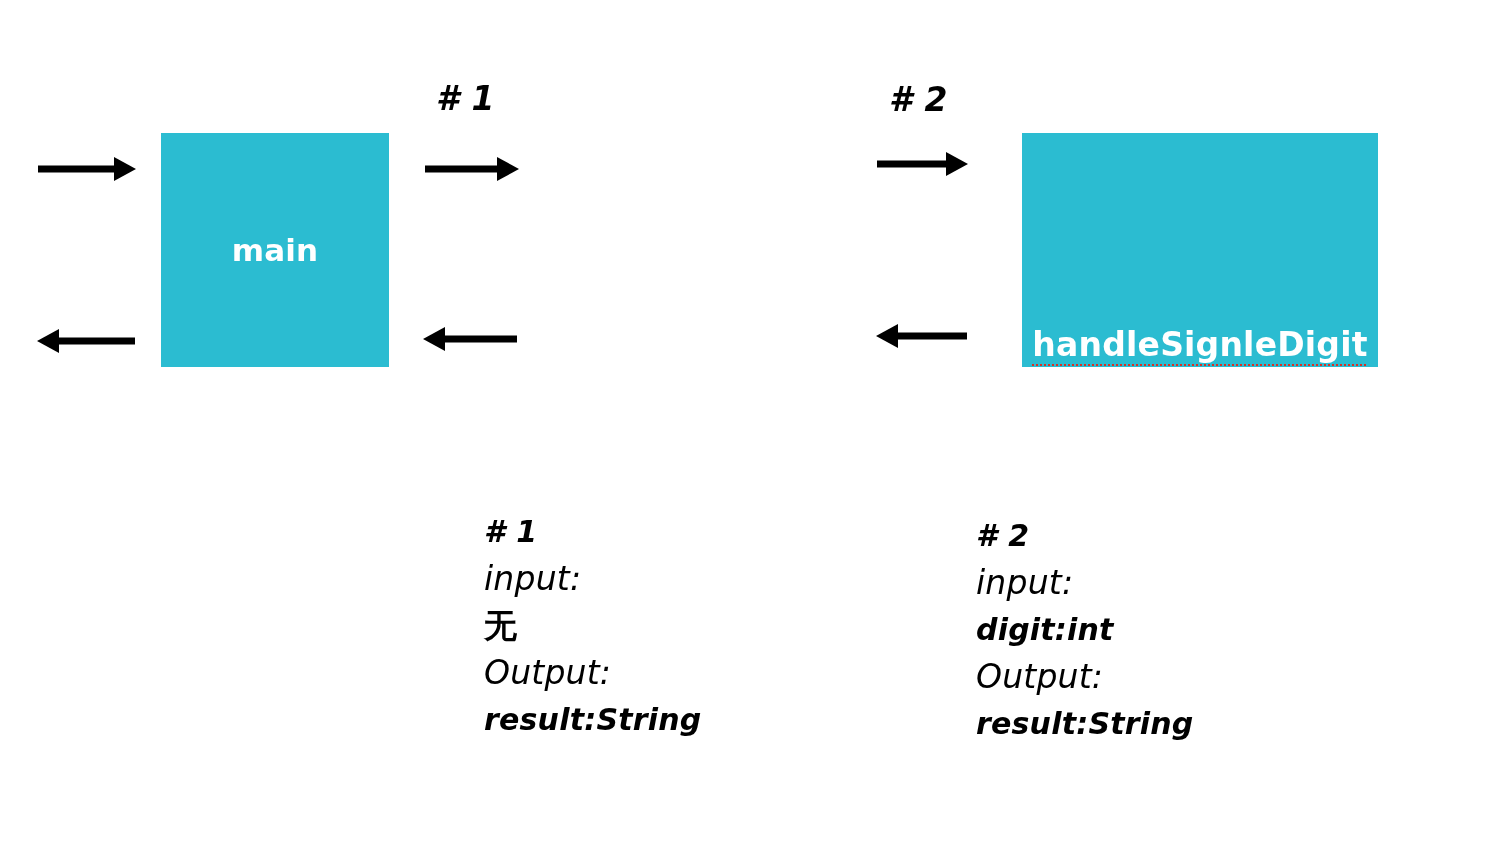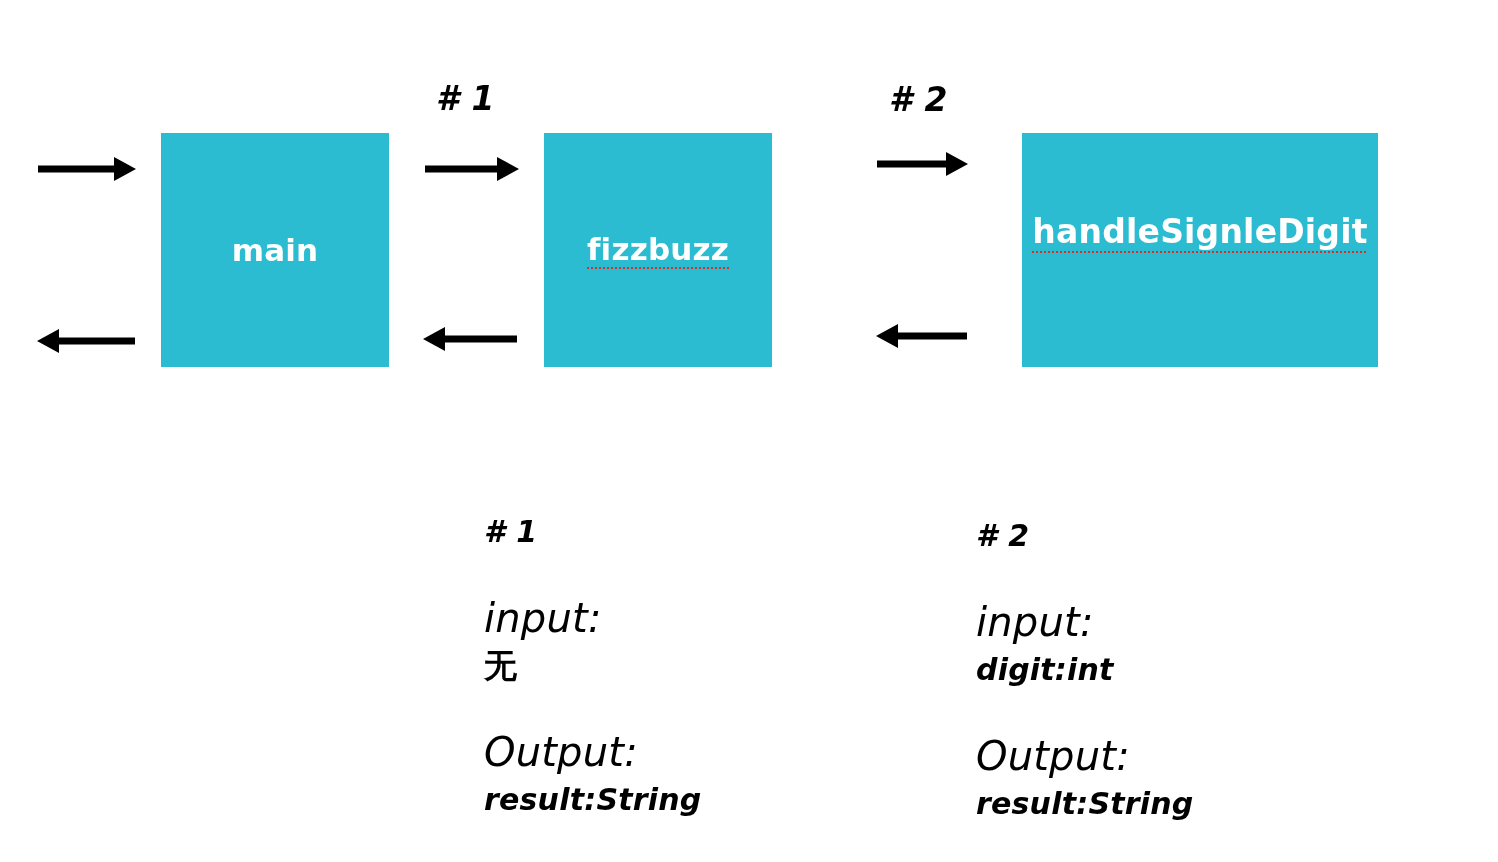--- a/index.html
+++ b/index.html
@@ -40,21 +40,21 @@
         #d93025 0, #d93025 2px, transparent 2px, transparent 4px);
     background-repeat: repeat-x;
     background-size: 4px 2px;
     background-position: left bottom 1px;
     padding-bottom: 3px;
   }
 
   #box-main      { left: 161px; top: 133px; width: 228px; height: 234px; }
   #box-fizzbuzz  { left: 544px; top: 133px; width: 228px; height: 234px; }
   #box-handle    { left: 1022px; top: 133px; width: 356px; height: 234px;
-                   align-items: flex-start; padding-top: 79px;
+                   align-items: flex-end; padding-top: 79px;
                    box-sizing: border-box; }
   #box-handle .proc-label { font-size: 33px; }
 
   
   .arrow {
     position: absolute;
     height: 30px;
     overflow: visible;
   }
   .arrow svg { display: block; overflow: visible; }
@@ -83,25 +83,24 @@
   #spec-block-2 { left: 976px; top: 512px; }
 
   .spec-line { line-height: 47px; white-space: nowrap; }
   .spec-title {
     font-size: 30px;
     font-weight: bold;
     font-style: italic;
     letter-spacing: 0.5px;
   }
   .spec-key {
-    font-size: 40px;
+    font-size: 33px;
     font-weight: normal;
     font-style: italic;
     letter-spacing: 0.2px;
-    margin-top: 40px;
   }
   .spec-val {
     font-size: 30px;
     font-weight: bold;
     font-style: italic;
     letter-spacing: 0.2px;
   }
   .spec-val.cjk {
     font-style: normal;
     font-size: 33px;
@@ -154,23 +153,20 @@
     </svg>
   </div>
 
   <div class="step-label" id="step-label-1"># 1</div>
   <div class="step-label" id="step-label-2"># 2</div>
 
   <div class="proc-box" id="box-main">
     <span class="proc-label">main</span>
   </div>
 
-  <div class="proc-box" id="box-fizzbuzz">
-    <span class="proc-label misspelled">fizzbuzz</span>
-  </div>
 
   <div class="proc-box" id="box-handle">
     <span class="proc-label misspelled">handleSignleDigit</span>
   </div>
 
   <div class="spec-block" id="spec-block-1">
     <div class="spec-line spec-title"># 1</div>
     <div class="spec-line spec-key">input:</div>
     <div class="spec-line spec-val cjk">无</div>
     <div class="spec-line spec-key">Output:</div>

